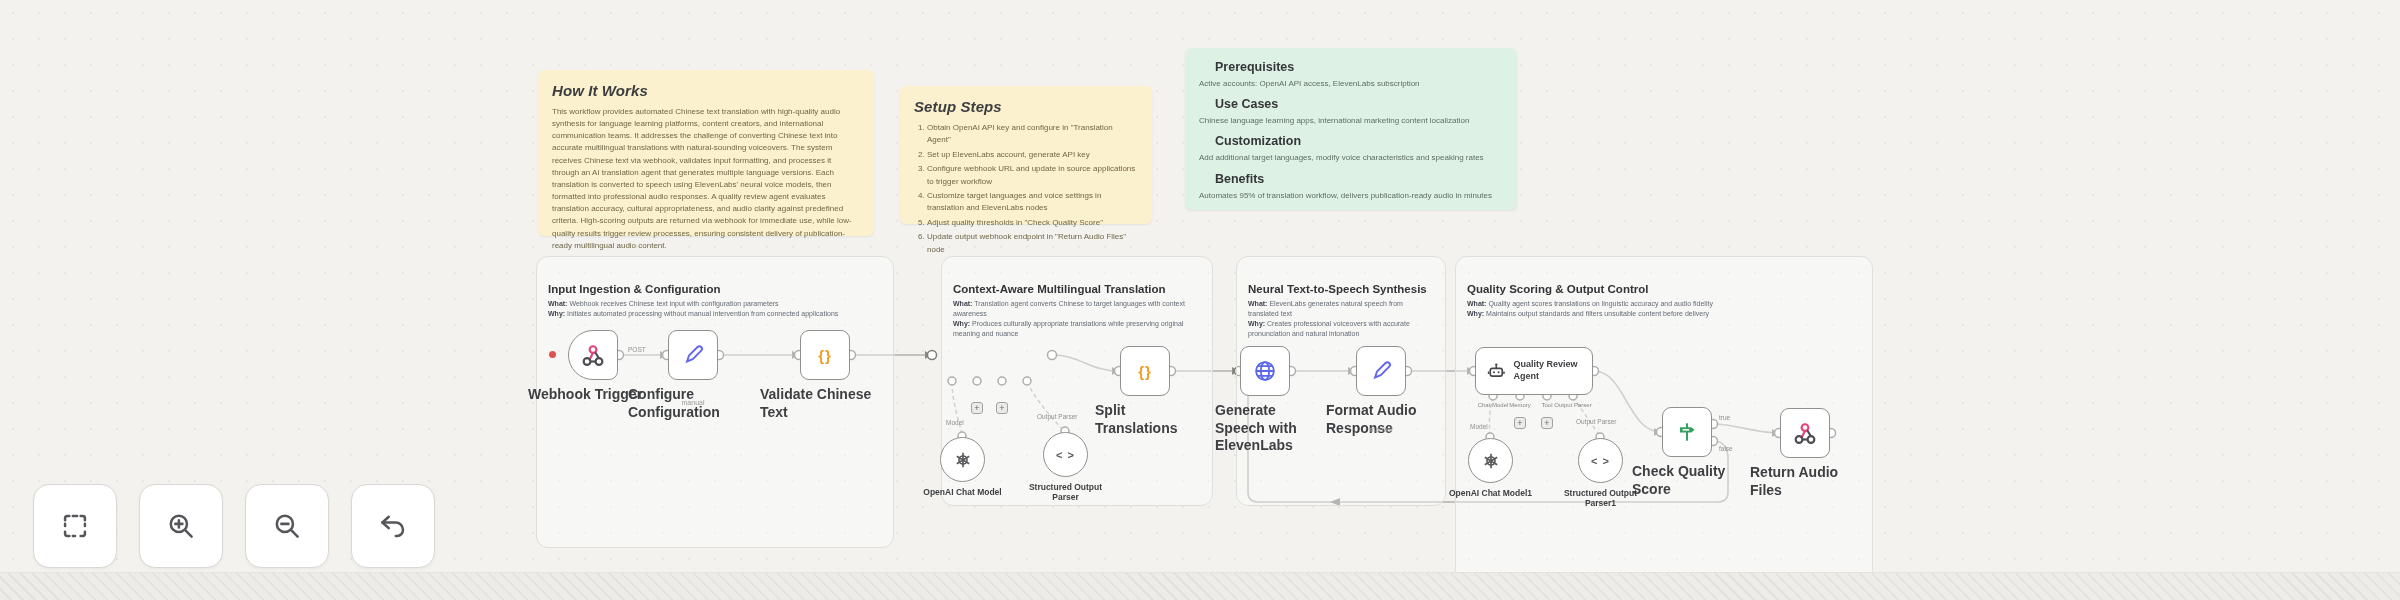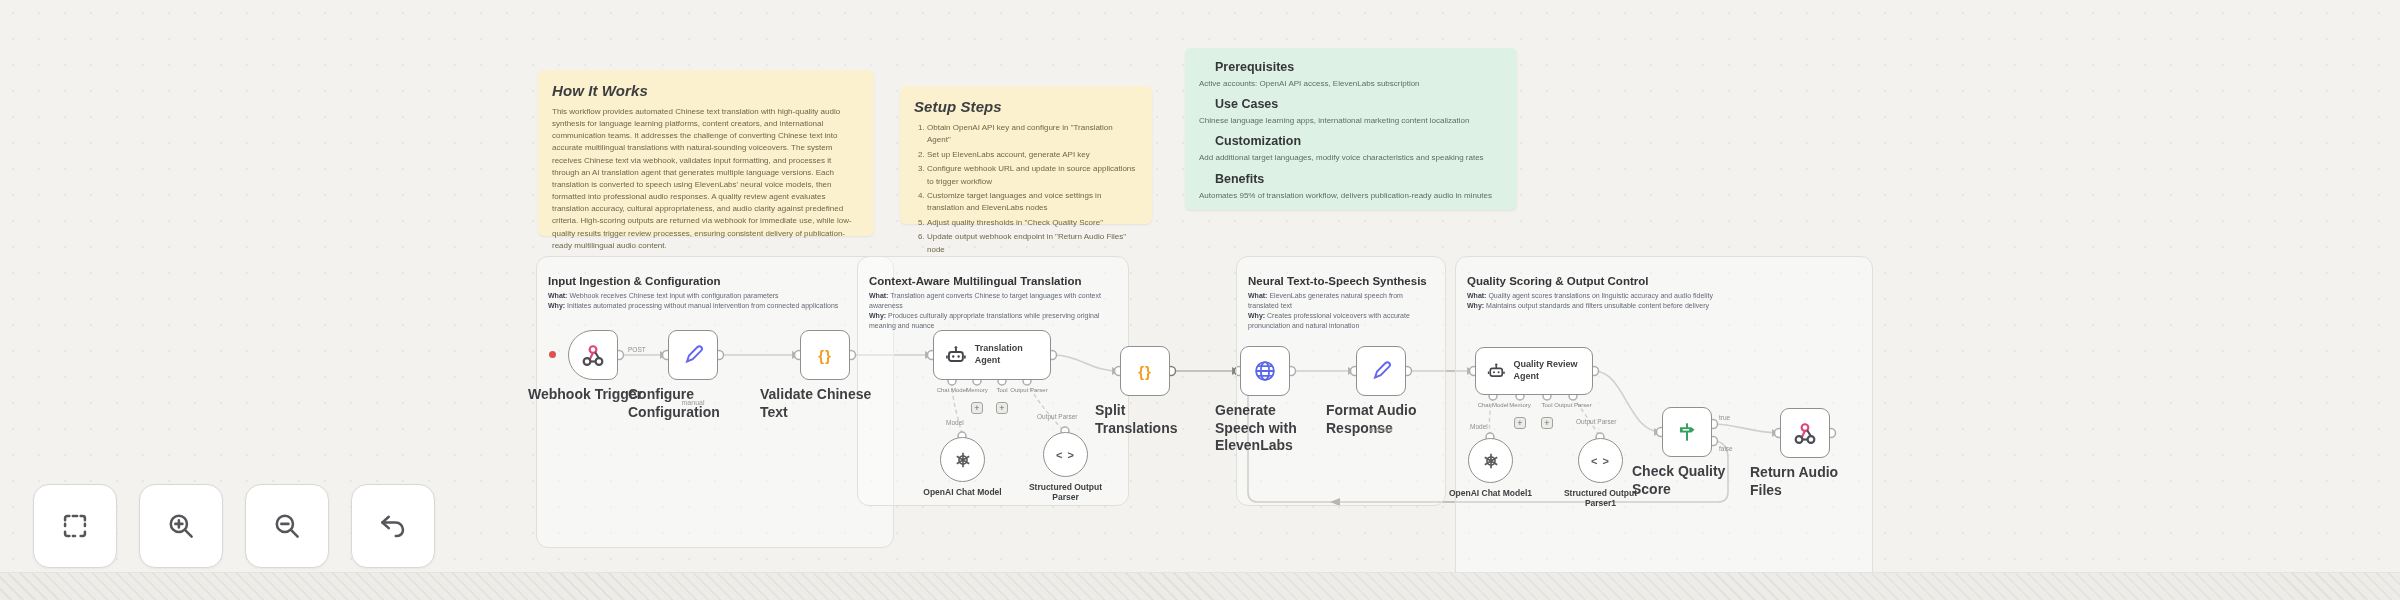--- a/index.html
+++ b/index.html
@@ -21,21 +21,21 @@
   .sticky.yellow { background:#fbf1ce; }
   .sticky.green  { background:#def1e5; }
   .sticky h1 { font-size:15px; font-weight:bold; color:#3c3d40; margin-bottom:7px; letter-spacing:.1px;font-style:italic; }
   .sticky .body { font-size:8px; line-height:1.52; color:#6f6748; }
   .sticky ol { margin-left:13px; font-size:8px; line-height:1.55; color:#6f6748; }
   .sticky ol li { margin-bottom:2px; }
   .green h2 { font-size:12.5px; font-weight:bold; color:#35363a; margin:8px 16px 4px; }
   .green h2:first-child { margin-top:0; }
   .green .gbody { font-size:8px; color:#5f6f62; line-height:1.4; }
   
-  .section { position:absolute; border:1px solid #e0dfda; border-radius:12px; background:rgba(255,255,255,.38); padding:18px 11px; }
+  .section { position:absolute; border:1px solid #e0dfda; border-radius:12px; background:rgba(255,255,255,.38); padding:26px 11px; }
   .section .stitle { font-size:11.5px; font-weight:bold; color:#323437; margin-bottom:4px; }
   .section .sline { font-size:7px; color:#646b76; line-height:1.45; }
   .section .sline b { color:#3f4450; }
   
   .node { position:absolute; }
   .node-box { width:50px; height:50px; background:#fff; border:1.6px solid #90908e; border-radius:9px;
               display:flex; align-items:center; justify-content:center; }
   .node-box.trigger { border-radius:26px 9px 9px 26px; }
   .node-label { position:absolute; top:56px; left:50%; transform:translateX(-50%); width:130px;
                 text-align:left; font-size:14px; font-weight:600; color:#3e3f42; line-height:1.25; }
@@ -160,21 +160,21 @@
     <div class="gbody">Add additional target languages, modify voice characteristics and speaking rates</div>
     <h2>Benefits</h2>
     <div class="gbody">Automates 95% of translation workflow, delivers publication-ready audio in minutes</div>
   </div>
 
   <div class="section" style="left:536px; top:256px; width:358px; height:292px;">
     <div class="stitle">Input Ingestion &amp; Configuration</div>
     <div class="sline"><b>What:</b> <span>Webhook receives Chinese text input with configuration parameters</span></div>
     <div class="sline"><b>Why:</b> <span>Initiates automated processing without manual intervention from connected applications</span></div>
   </div>
-  <div class="section" style="left:857px; top:256px; width:272px; height:250px;">
+  <div class="section" style="left:941px; top:256px; width:272px; height:250px;">
     <div class="stitle">Context-Aware Multilingual Translation</div>
     <div class="sline"><b>What:</b> <span>Translation agent converts Chinese to target languages with context awareness</span></div>
     <div class="sline"><b>Why:</b> <span>Produces culturally appropriate translations while preserving original meaning and nuance</span></div>
   </div>
   <div class="section" style="left:1236px; top:256px; width:210px; height:250px;">
     <div class="stitle">Neural Text-to-Speech Synthesis</div>
     <div class="sline"><b>What:</b> <span>ElevenLabs generates natural speech from translated text</span></div>
     <div class="sline"><b>Why:</b> <span>Creates professional voiceovers with accurate pronunciation and natural intonation</span></div>
   </div>
   <div class="section" style="left:1455px; top:256px; width:418px; height:348px;">
@@ -210,37 +210,20 @@
     <div class="node-sub" style="top:69px;">manual</div>
   </div>
 
   <div class="node" style="left:800px; top:330px;">
     <div class="node-box">
         <span class="code-glyph">{}</span>
       </div>
     <div class="node-label">Validate Chinese Text</div>
   </div>
 
-  <div class="node" style="left:933px; top:330px;">
-    <div class="agent-box">
-      <svg width="24" height="24" viewBox="0 0 24 24">
-        <rect x="5" y="9" width="14" height="9" rx="2.5" fill="none" stroke="#45464a" stroke-width="1.9"></rect>
-        <path d="M12 9 V5.5" stroke="#45464a" stroke-width="1.9"></path>
-          <circle cx="12" cy="4.5" r="1.4" fill="#45464a"></circle>
-        <circle cx="9.3" cy="13.5" r="1.2" fill="#45464a"></circle>
-          <circle cx="14.7" cy="13.5" r="1.2" fill="#45464a"></circle>
-        <path d="M3 12.5 v3 M21 12.5 v3" stroke="#45464a" stroke-width="1.7"></path>
-      </svg>
-      <span class="agent-title">Translation Agent</span>
-    </div>
-    <span class="portlabel" style="left:19px; top:57px;">Chat Model</span>
-    <span class="portlabel" style="left:44px; top:57px;">Memory</span>
-    <span class="portlabel" style="left:69px; top:57px;">Tool</span>
-    <span class="portlabel" style="left:96px; top:57px;">Output Parser</span>
-  </div>
   <div class="plusbox" style="left:971px; top:402px;">+</div>
   <div class="plusbox" style="left:996px; top:402px;">+</div>
   <div class="tinylabel" style="left:946px; top:419px;">Model</div>
   <div class="tinylabel" style="left:1037px; top:413px;">Output Parser</div>
 
   <div class="node" style="left:940px; top:437px;">
     <div class="circle-node">
       <svg width="22" height="22" viewBox="0 0 24 24">
         <g stroke="#58595b" stroke-width="1.8" fill="none">
           <path d="M12 4 V20 M5.2 8 L18.8 16 M18.8 8 L5.2 16"></path>

